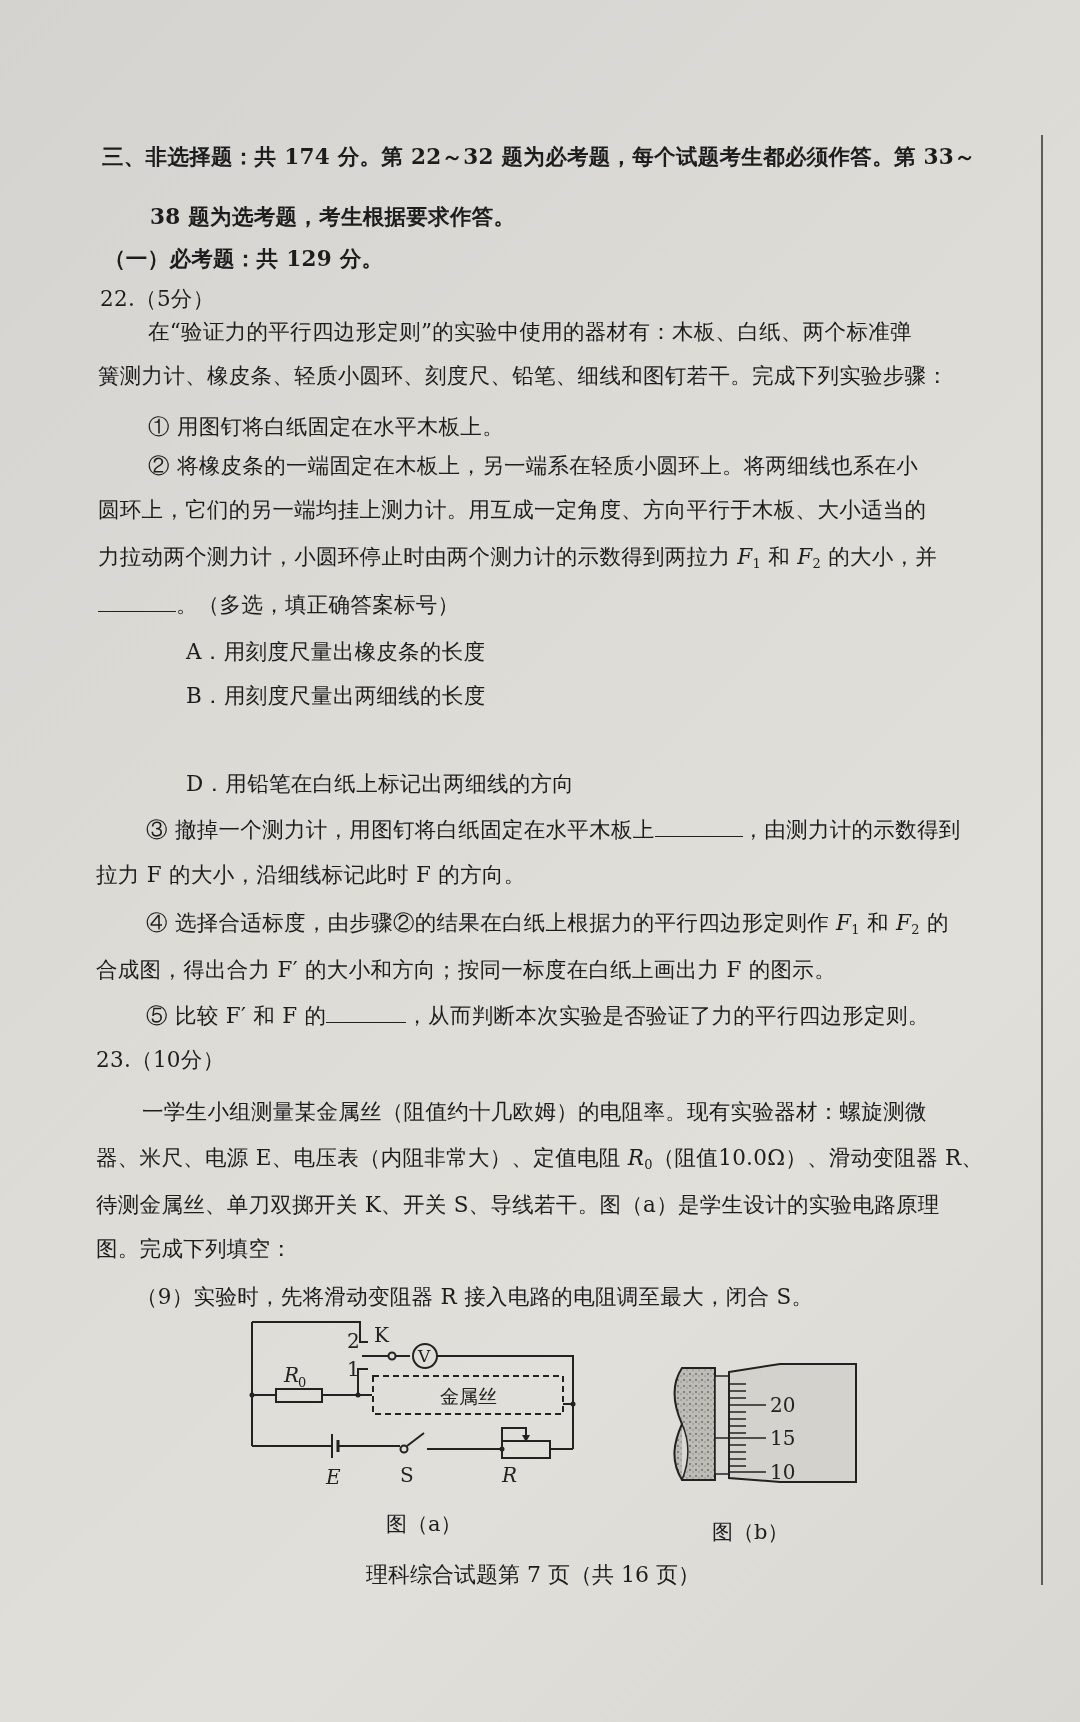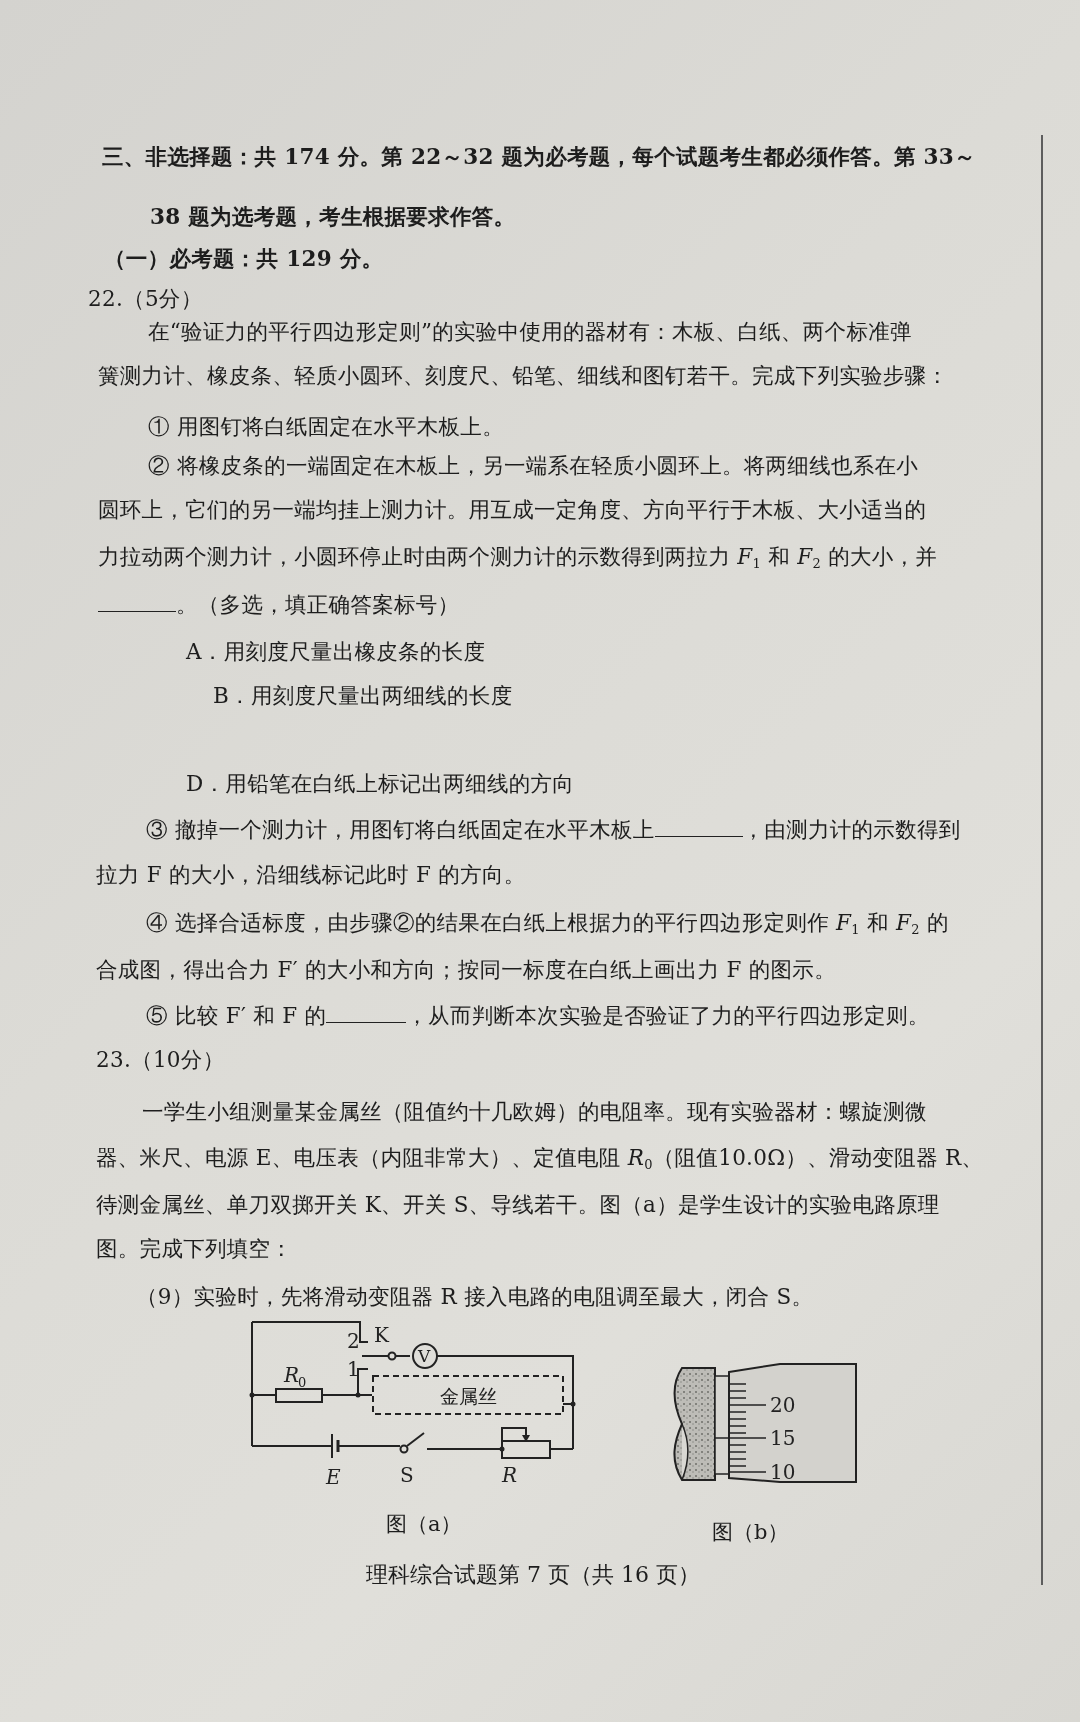--- a/index.html
+++ b/index.html
@@ -22,36 +22,36 @@
 </style>
 </head>
 <body>
 
 <div class="page">
   <div class="vline"></div>
 
   <div class="line bold" style="left:102px; top:142px;">三、非选择题：共 174 分。第 22～32 题为必考题，每个试题考生都必须作答。第 33～</div>
   <div class="line bold" style="left:150px; top:190px;margin-top:12px;">38 题为选考题，考生根据要求作答。</div>
   <div class="line bold" style="left:104px; top:244px;">（一）必考题：共 129 分。</div>
-  <div class="line" style="left:88px; top:284px;">22.（5分）</div>
+  <div class="line" style="left:100px; top:284px;">22.（5分）</div>
 
   <div class="line" style="left:148px; top:317px;">在“验证力的平行四边形定则”的实验中使用的器材有：木板、白纸、两个标准弹</div>
   <div class="line" style="left:98px; top:361px;">簧测力计、橡皮条、轻质小圆环、刻度尺、铅笔、细线和图钉若干。完成下列实验步骤：</div>
   <div class="line" style="left:148px; top:412px;">① 用图钉将白纸固定在水平木板上。</div>
   <div class="line" style="left:148px; top:451px;">② 将橡皮条的一端固定在木板上，另一端系在轻质小圆环上。将两细线也系在小</div>
   <div class="line" style="left:98px; top:495px;">圆环上，它们的另一端均挂上测力计。用互成一定角度、方向平行于木板、大小适当的</div>
   <div class="line" style="left:98px; top:542px;">
     <span>力拉动两个测力计，小圆环停止时由两个测力计的示数得到两拉力 </span><span class="it">F</span><span class="sub">1</span><span> 和 </span><span class="it">F</span><span class="sub">2</span><span> 的大小，并</span>
   </div>
   <div class="line" style="left:98px; top:590px;">
     <span class="blank" style="width:78px;"></span><span>。（多选，填正确答案标号）</span>
   </div>
 
   <div class="line" style="left:186px; top:637px;">A．用刻度尺量出橡皮条的长度</div>
-  <div class="line" style="left:186px; top:681px;margin-left:27px;">B．用刻度尺量出两细线的长度</div>
+  <div class="line" style="left:186px; top:681px;">B．用刻度尺量出两细线的长度</div>
   <div class="line" style="left:186px; top:769px;">D．用铅笔在白纸上标记出两细线的方向</div>
 
   <div class="line" style="left:146px; top:815px;">
     <span>③ 撤掉一个测力计，用图钉将白纸固定在水平木板上</span><span class="blank" style="width:88px;"></span><span>，由测力计的示数得到</span>
   </div>
   <div class="line" style="left:96px; top:860px;">拉力 F 的大小，沿细线标记此时 F 的方向。</div>
 
   <div class="line" style="left:146px; top:908px;">
     <span>④ 选择合适标度，由步骤②的结果在白纸上根据力的平行四边形定则作 </span><span class="it">F</span><span class="sub">1</span><span> 和 </span><span class="it">F</span><span class="sub">2</span><span> 的</span>
   </div>

